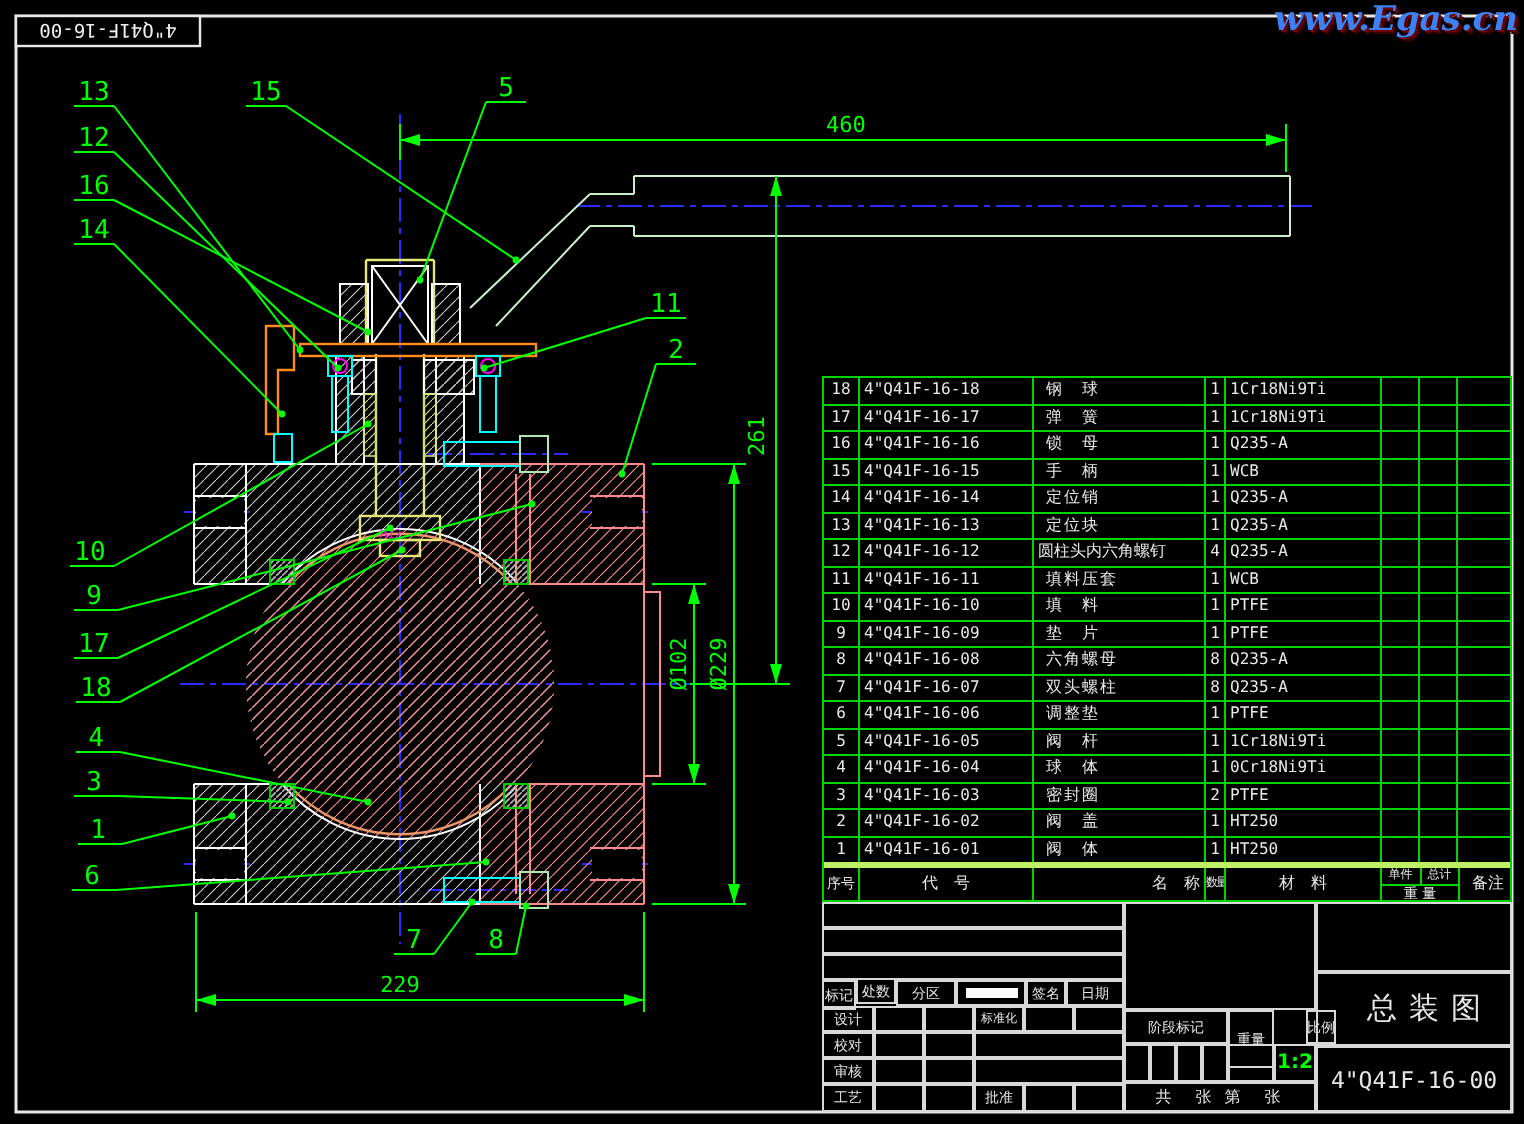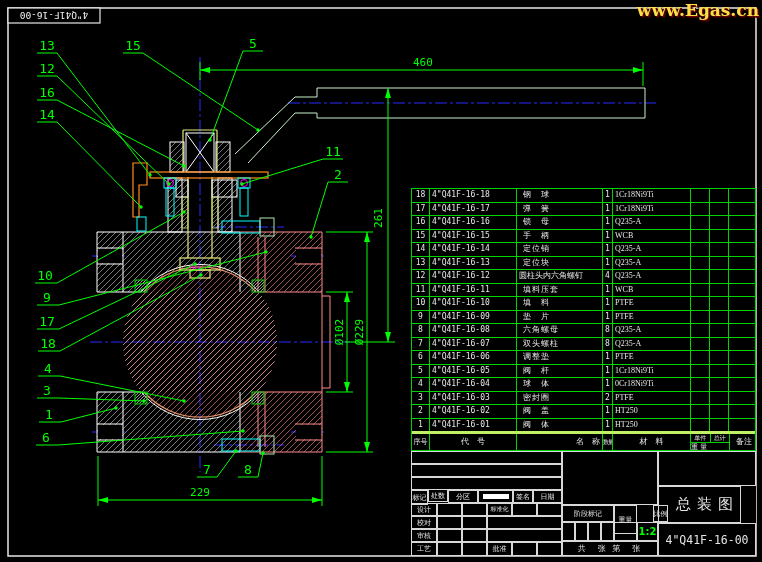--- a/index.html
+++ b/index.html
@@ -12,40 +12,40 @@
   .trow{flex:1;display:flex;border-top:1px solid #00d400;}
   .trow:first-child{border-top:none;}
   .c{border-right:1px solid #00d400;overflow:hidden;white-space:nowrap;
      font-size:8px;line-height:12.5px;padding:0 2px;box-sizing:border-box;}
   .c:last-child{border-right:none;}
   .mono{font-family:"DejaVu Sans Mono",monospace;}
   .cn{width:18px;text-align:center;flex:none;}
   .cc{width:87px;flex:none;}
   .cm{width:86px;flex:none;padding-left:6px;letter-spacing:1px;}
   .cq{width:10px;flex:none;text-align:center;padding:0;}
-  .ct{width:78px;flex:none;font-family:Liberation Serif, serif;}
+  .ct{width:78px;flex:none;}
   .cw{width:19px;flex:none;}
   .cr{width:28px;flex:none;}
   .hrow{flex:none;height:17px;display:flex;border-top:3px solid #bef264;}
   .hrow .c{line-height:16px;text-align:center;}
   .wsplit{width:38px;flex:none;display:flex;flex-direction:column;border-right:1px solid #00d400;}
   .wsplit .top{flex:1;display:flex;border-bottom:1px solid #00d400;}
   .wsplit .top span{flex:1;font-size:6px;line-height:7px;text-align:center;overflow:hidden;}
   .wsplit .top span:first-child{border-right:1px solid #00d400;}
-  .wsplit .bot{flex:1;font-size:7px;line-height:8px;text-align:left;overflow:hidden;}
+  .wsplit .bot{flex:1;font-size:7px;line-height:8px;text-align:center;overflow:hidden;}
   
   #tblock{left:411px;top:451px;width:345px;height:105px;background:#000;color:#e4e4e4;}
   .tb{position:absolute;border:1px solid #d8d8d8;box-sizing:border-box;
       font-size:7px;overflow:hidden;white-space:nowrap;
       display:flex;align-items:center;justify-content:center;}
   .wbar{position:absolute;background:#fff;}
   .grn{color:#00ff00;}
   
-  #logo{right:3px;top:0px;font-family:"DejaVu Serif",serif;font-weight:bold;
-        font-size:17px;color:#fde047;text-shadow:1px 1px 0 #6e0000,2px 2px 0 #3a0000;z-index:5;}
+  #logo{right:3px;top:0px;font-family:"DejaVu Serif",serif;font-style:italic;font-weight:bold;
+        font-size:17px;color:#3b82f6;text-shadow:1px 1px 0 #6e0000,2px 2px 0 #3a0000;z-index:5;}
 </style>
 </head>
 <body>
 
 <svg class="abs" style="left:0;top:0" width="762" height="562" viewBox="0 0 762 562">
   <defs>
     <pattern id="hW" width="6" height="6" patternUnits="userSpaceOnUse">
       <path d="M0,6 L6,0" stroke="#c9c9c9" stroke-width="0.6"></path>
     </pattern>
     <pattern id="hP" width="6" height="6" patternUnits="userSpaceOnUse">
@@ -553,17 +553,17 @@
   <div class="tb" style="left:242px;top:54px;width:15px;height:17px">比例</div>
   <div class="tb" style="left:151px;top:71px;width:13px;height:19px"></div>
   <div class="tb" style="left:164px;top:71px;width:13px;height:19px"></div>
   <div class="tb" style="left:177px;top:71px;width:13px;height:19px"></div>
   <div class="tb" style="left:190px;top:71px;width:13px;height:19px"></div>
   <div class="tb" style="left:203px;top:71px;width:23px;height:19px"></div>
   <div class="tb grn" style="left:226px;top:71px;width:21px;height:19px;font-size:10px;font-weight:bold">1:2</div>
   <div class="tb" style="left:151px;top:90px;width:96px;height:15px;font-size:8px;letter-spacing:2px">共　张 第　张</div>
 
   <div class="tb" style="left:247px;top:0;width:98px;height:35px"></div>
-  <div class="tb" style="left:247px;top:35px;width:83px;height:37px;font-size:15px;letter-spacing:6px;padding-left:16px">总装图</div>
+  <div class="tb" style="left:247px;top:35px;width:98px;height:37px;font-size:15px;letter-spacing:6px;padding-left:16px">总装图</div>
   <div class="tb mono" style="left:247px;top:72px;width:98px;height:33px;font-size:11.5px">4"Q41F-16-00</div>
 </div>
 
 <div id="logo" class="abs">www.Egas.cn</div>
 
 </body></html>

